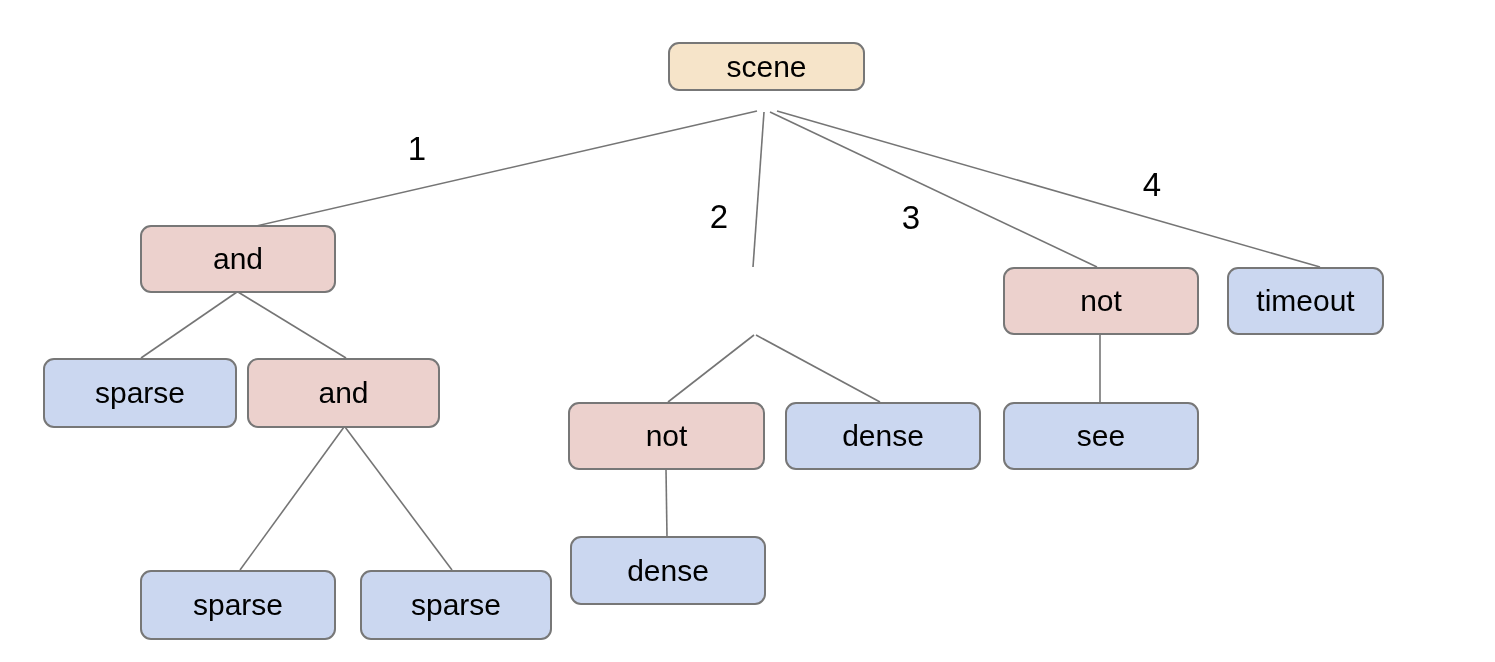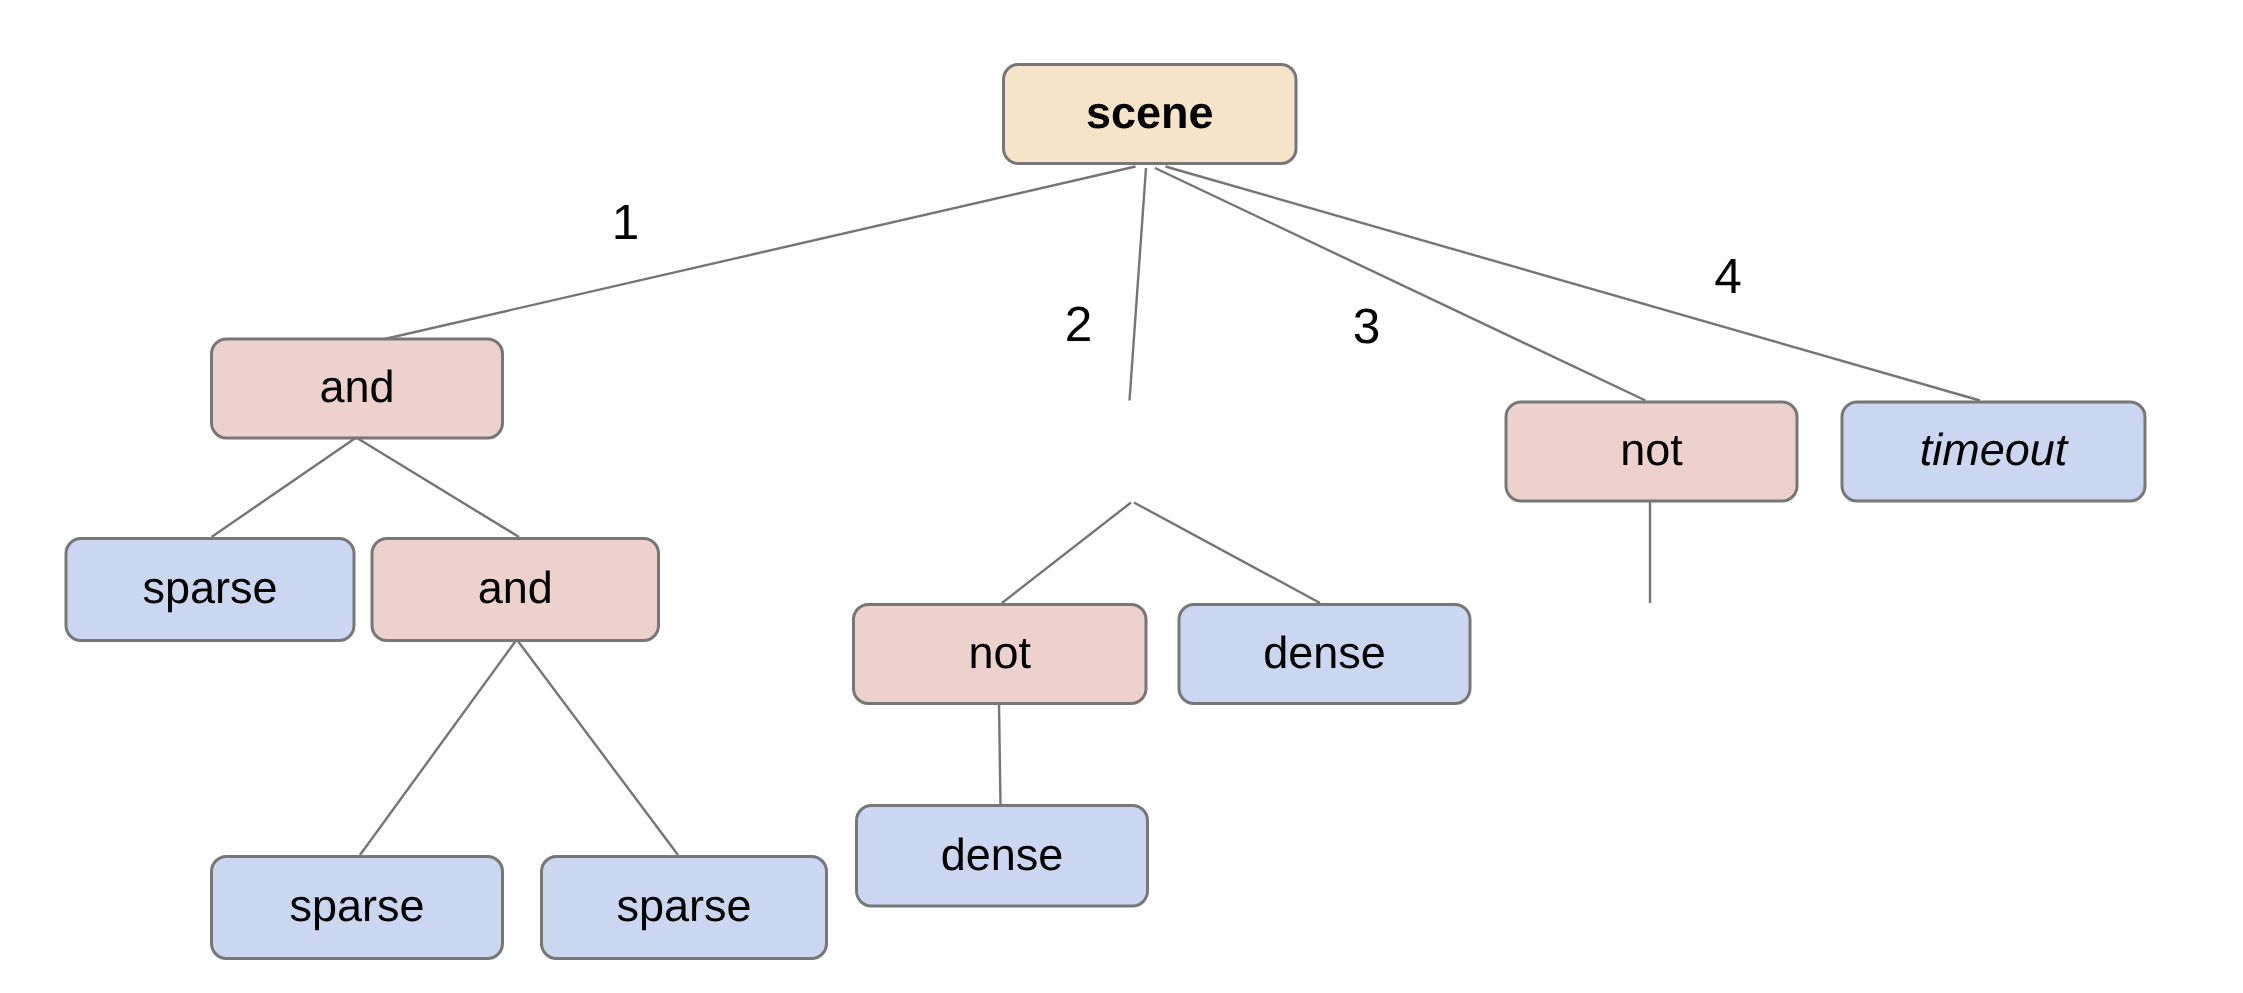--- a/index.html
+++ b/index.html
@@ -68,53 +68,56 @@
     <line x1="756" y1="335" x2="880" y2="402"></line>
     <line x1="666" y1="469" x2="667" y2="537"></line>
     <line x1="1100" y1="334" x2="1100" y2="402"></line>
   </svg>
 
   <div class="edge-label" style="left:417px;  top:148px;">1</div>
   <div class="edge-label" style="left:719px;  top:216px;">2</div>
   <div class="edge-label" style="left:911px;  top:217px;">3</div>
   <div class="edge-label" style="left:1152px; top:184px;">4</div>
 
-  <div class="node root" style="left:668px;  top:42px;  width:197px; height:68px;font-weight:bold;">
+  <div class="node root" style="left:668px;  top:42px;  width:197px; height:49px;">
     <span>scene</span>
   </div>
 
   <div class="node operator" style="left:140px;  top:225px; width:196px; height:68px;">
     <span>and</span>
   </div>
 
 
   <div class="node operator" style="left:1003px; top:267px; width:196px; height:68px;">
     <span>not</span>
   </div>
 
-  <div class="node leaf" style="left:1227px; top:267px; width:204px; height:68px;font-style:italic;">
+  <div class="node leaf" style="left:1227px; top:267px; width:157px; height:68px;">
     <span>timeout</span>
   </div>
 
   <div class="node leaf" style="left:43px;   top:358px; width:194px; height:70px;">
     <span>sparse</span>
   </div>
 
   <div class="node operator" style="left:247px;  top:358px; width:193px; height:70px;">
     <span>and</span>
   </div>
 
   <div class="node operator" style="left:568px;  top:402px; width:197px; height:68px;">
     <span>not</span>
   </div>
 
   <div class="node leaf" style="left:785px;  top:402px; width:196px; height:68px;">
     <span>dense</span>
   </div>
 
+  <div class="node leaf" style="left:1003px; top:402px; width:196px; height:68px;">
+    <span>see</span>
+  </div>
 
   <div class="node leaf" style="left:570px;  top:536px; width:196px; height:69px;">
     <span>dense</span>
   </div>
 
   <div class="node leaf" style="left:140px;  top:570px; width:196px; height:70px;">
     <span>sparse</span>
   </div>
 
   <div class="node leaf" style="left:360px;  top:570px; width:192px; height:70px;">

